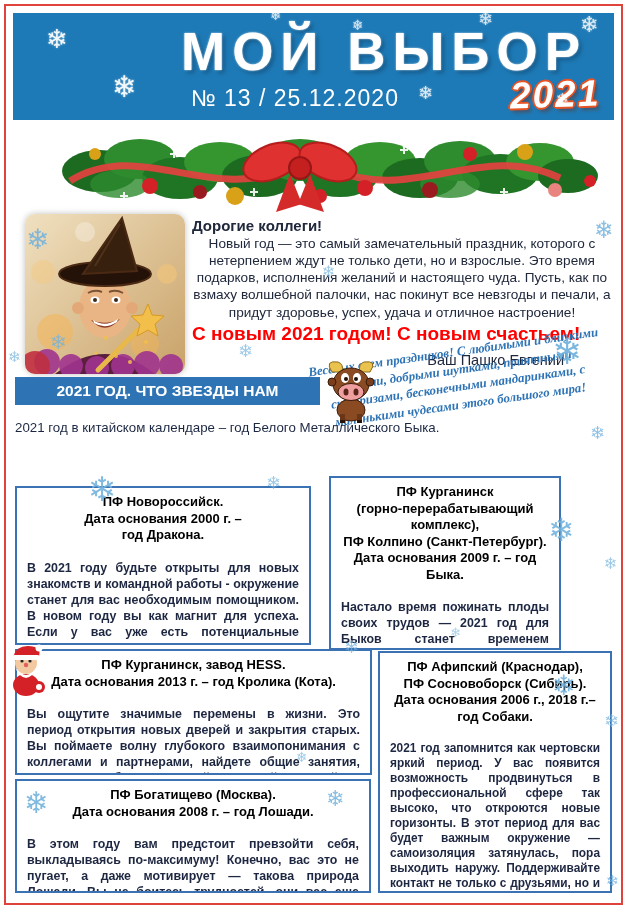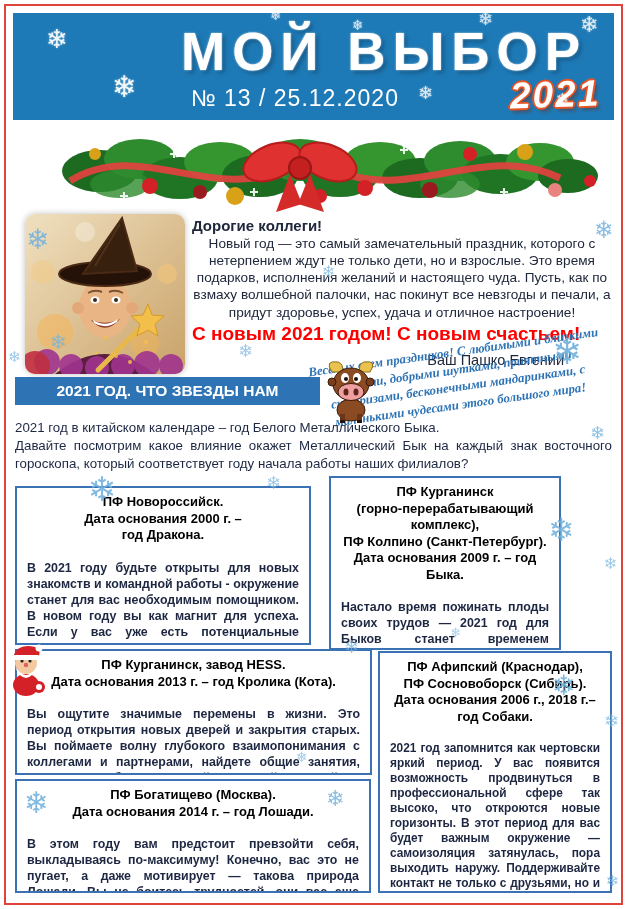--- a/index.html
+++ b/index.html
@@ -192,21 +192,20 @@
       <circle cx="36" cy="21" r="2" fill="#201008"></circle>
     <ellipse cx="31" cy="34" rx="13" ry="8.5" fill="#ef9f9f" stroke="#3a1c0a"></ellipse>
     <ellipse cx="26" cy="34" rx="2.5" ry="3.5" fill="#5a2418"></ellipse>
       <ellipse cx="36" cy="34" rx="2.5" ry="3.5" fill="#5a2418"></ellipse>
   </svg>
 
   <div class="banner">2021 ГОД. ЧТО ЗВЕЗДЫ НАМ ГОТОВЯТ?</div>
 
   <div class="intro">
     <p>2021 год в китайском календаре – год Белого Металлического Быка.</p>
-    <p class="just">Давайте посмотрим какое влияние окажет Металлический Бык на каждый знак восточного гороскопа, который соответствует году начала работы наших филиалов?</p>
   </div>
 
   <div class="card" style="left:15px;top:486px;width:296px;height:159px;">
     <div class="card-title">ПФ Новороссийск.
 Дата основания 2000 г. –
 год Дракона.</div>
     <div class="card-body">В 2021 году будьте открыты для новых знакомств и командной работы - окружение станет для вас необходимым помощником. В новом году вы как магнит для успеха. Если у вас уже есть потенциальные партнеры — это лучшее время для начала сотрудничества.</div>
   </div>
 
   <div class="card" style="left:329px;top:476px;width:232px;height:174px;">
@@ -226,21 +225,21 @@
   <div class="card c4" style="left:378px;top:651px;width:234px;height:242px;">
     <div class="card-title">ПФ Афипский (Краснодар),
 ПФ Сосновоборск (Сибирь).
 Дата основания 2006 г., 2018 г.–
 год Собаки.</div>
     <div class="card-body">2021 год запомнится как чертовски яркий период. У вас появится возможность продвинуться в профессиональной сфере так высоко, что откроются новые горизонты. В этот период для вас будет важным окружение — самоизоляция затянулась, пора выходить наружу. Поддерживайте контакт не только с друзьями, но и с коллегами, не отказывайтесь от новых знакомств.</div>
   </div>
 
   <div class="card" style="left:15px;top:779px;width:356px;height:114px;">
     <div class="card-title">ПФ Богатищево (Москва).
-Дата основания 2014 г. – год Лошади.</div>
+Дата основания 2008 г. – год Лошади.</div>
     <div class="card-body">В этом году вам предстоит превзойти себя, выкладываясь по-максимуму! Конечно, вас это не пугает, а даже мотивирует — такова природа Лошади. Вы не боитесь трудностей, они вас еще больше стимулируют. Сейчас вы больше чем когда-либо уверенны в своих силах и нацелены на успех.</div>
   </div>
 
   <svg class="decor" style="left:5px;top:641px;z-index:7;" width="42" height="56" viewBox="0 0 42 56">
     <ellipse cx="21" cy="44" rx="13" ry="11" fill="#d42127"></ellipse>
     <circle cx="34" cy="46" r="6" fill="#d42127"></circle>
       <circle cx="34" cy="46" r="3" fill="#fff"></circle>
     <circle cx="21" cy="22" r="11" fill="#f2c9a0"></circle>
     <path d="M10,26 Q21,42 32,26 Q28,36 21,37 Q14,36 10,26 Z" fill="#fff"></path>
     <circle cx="17" cy="20" r="1.6" fill="#222"></circle>

